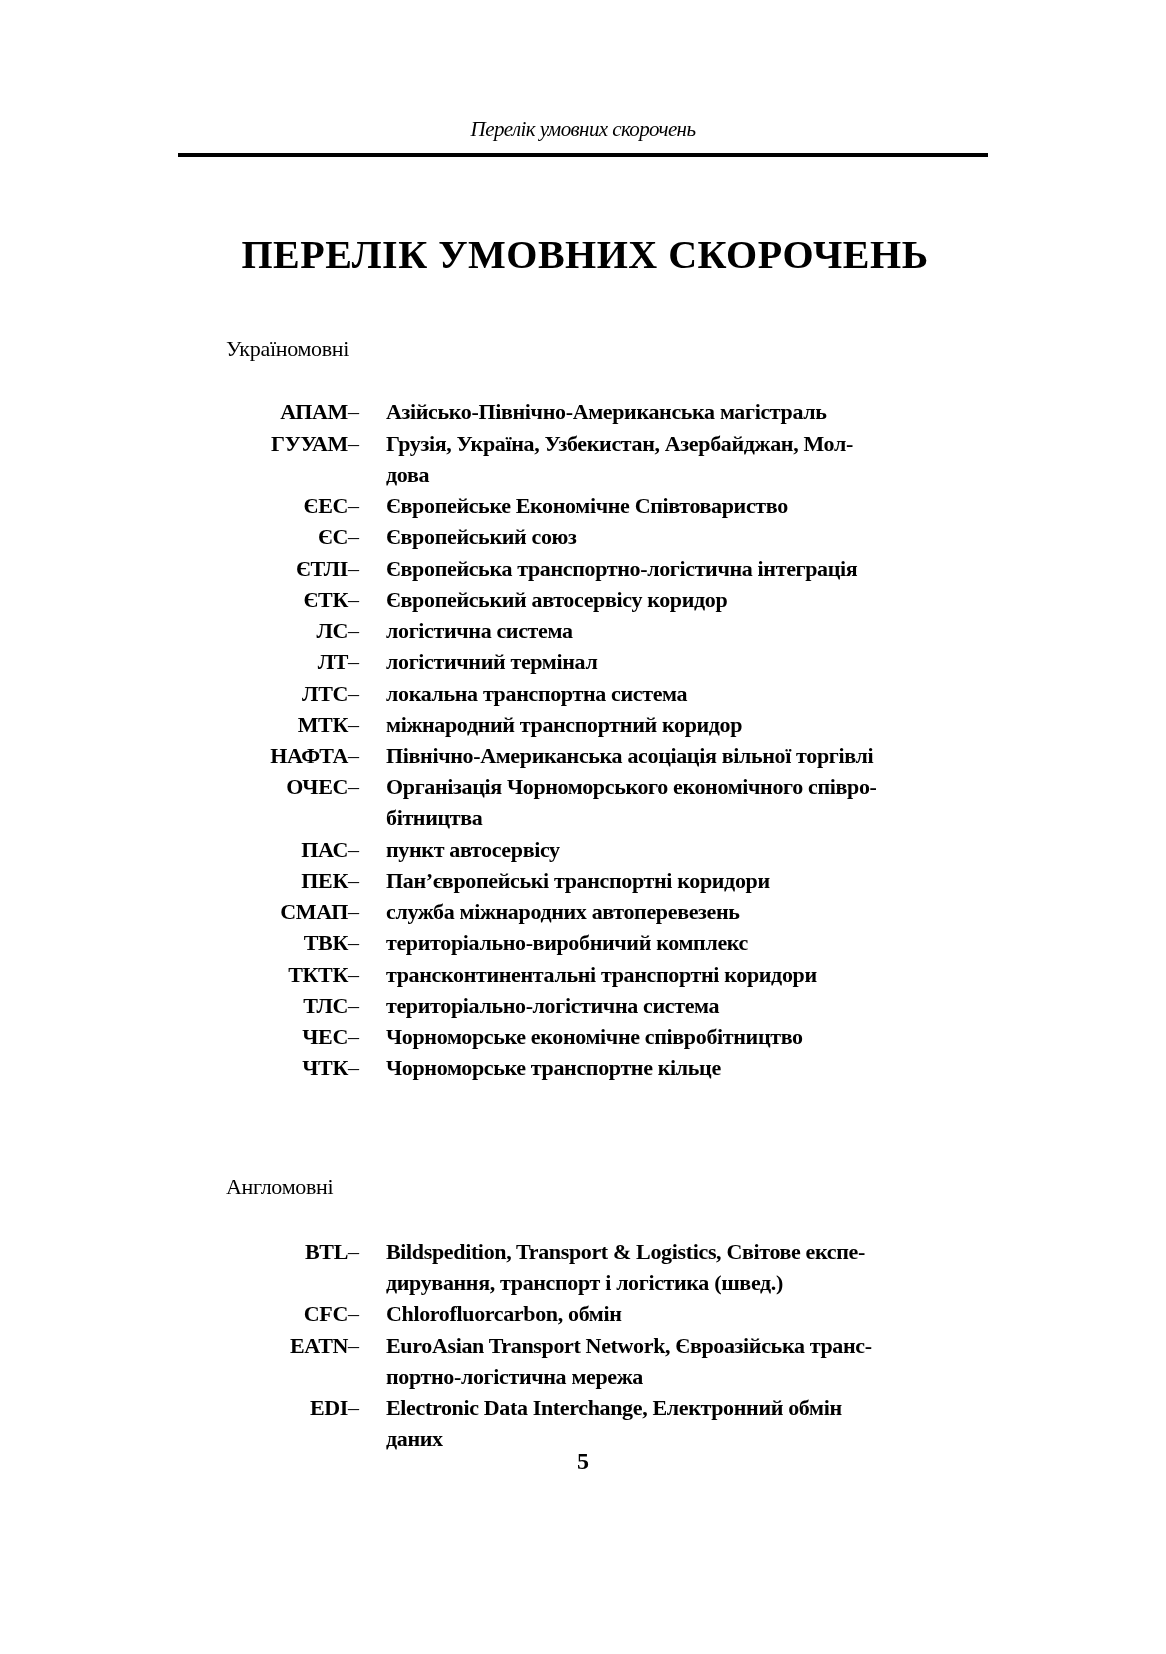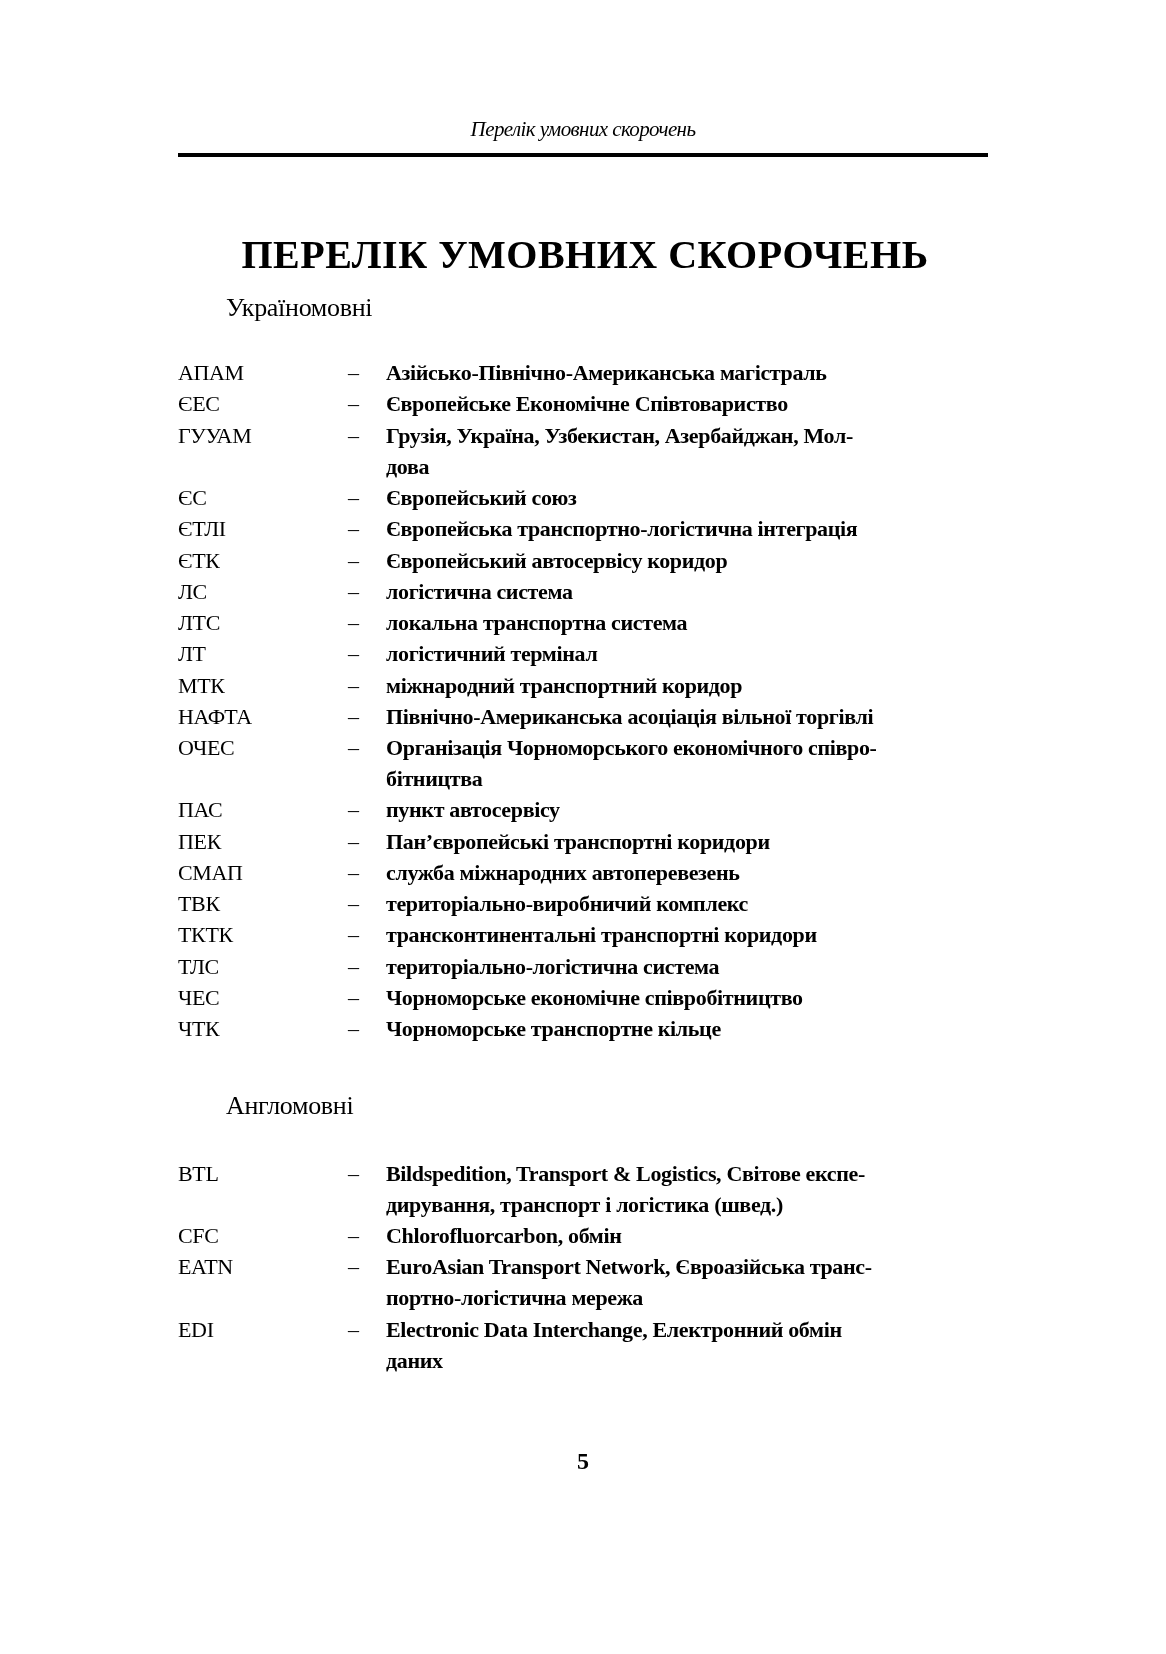--- a/index.html
+++ b/index.html
@@ -59,46 +59,48 @@
 
   
   .content {
     position: absolute;
     left: 178px;
     top: 292px;
     width: 820px;
   }
 
   .section-label {
-    font-size: 26px;
+    font-size: 22px;
     padding-left: 48px;
     line-height: 1.2;
     letter-spacing: -0.3px;
+    margin-top: 44px;
   }
   .section-label.first { margin-bottom: 34px; }
   .section-gap { height: 46px; }
   .section-label.second { margin-bottom: 36px; }
 
   table.abbr-table {
     border-collapse: collapse;
     width: 820px;
     table-layout: fixed;
   }
   table.abbr-table td {
     vertical-align: top;
     padding: 0;
     font-size: 22px;
     line-height: 1.42;
     letter-spacing: -0.35px;
   }
   td.abbr {
     width: 170px;
-    font-weight: normal;
+    font-weight: bold;
     white-space: nowrap;
     letter-spacing: 0.2px;
+    text-align: right;
   }
   td.dash {
     width: 38px;
     text-align: left;
     white-space: nowrap;
   }
   td.defn {
     width: 612px;
     font-weight: bold;
   }
@@ -133,58 +135,58 @@
     <div class="section-label first">Україномовні</div>
 
     <table class="abbr-table">
       <tbody>
           <tr>
             <td class="abbr">АПАМ</td>
             <td class="dash">–</td>
             <td class="defn"><span>Азійсько-Північно-Американська магістраль</span></td>
           </tr>
           <tr>
+            <td class="abbr">ГУУАМ</td>
+            <td class="dash">–</td>
+            <td class="defn"><span>Грузія, Україна, Узбекистан, Азербайджан, Мол-</span><span class="cont">дова</span></td>
+          </tr>
+          <tr>
             <td class="abbr">ЄЕС</td>
             <td class="dash">–</td>
             <td class="defn"><span>Європейське Економічне Співтовариство</span></td>
           </tr>
           <tr>
-            <td class="abbr">ГУУАМ</td>
-            <td class="dash">–</td>
-            <td class="defn"><span>Грузія, Україна, Узбекистан, Азербайджан, Мол-</span><span class="cont">дова</span></td>
-          </tr>
-          <tr>
             <td class="abbr">ЄС</td>
             <td class="dash">–</td>
             <td class="defn"><span>Європейський союз</span></td>
           </tr>
           <tr>
             <td class="abbr">ЄТЛІ</td>
             <td class="dash">–</td>
             <td class="defn"><span>Європейська транспортно-логістична інтеграція</span></td>
           </tr>
           <tr>
             <td class="abbr">ЄТК</td>
             <td class="dash">–</td>
             <td class="defn"><span>Європейський автосервісу коридор</span></td>
           </tr>
           <tr>
             <td class="abbr">ЛС</td>
             <td class="dash">–</td>
             <td class="defn"><span>логістична система</span></td>
           </tr>
           <tr>
+            <td class="abbr">ЛТ</td>
+            <td class="dash">–</td>
+            <td class="defn"><span>логістичний термінал</span></td>
+          </tr>
+          <tr>
             <td class="abbr">ЛТС</td>
             <td class="dash">–</td>
             <td class="defn"><span>локальна транспортна система</span></td>
-          </tr>
-          <tr>
-            <td class="abbr">ЛТ</td>
-            <td class="dash">–</td>
-            <td class="defn"><span>логістичний термінал</span></td>
           </tr>
           <tr>
             <td class="abbr">МТК</td>
             <td class="dash">–</td>
             <td class="defn"><span>міжнародний транспортний коридор</span></td>
           </tr>
           <tr>
             <td class="abbr">НАФТА</td>
             <td class="dash">–</td>
             <td class="defn"><span>Північно-Американська асоціація вільної торгівлі</span></td>

